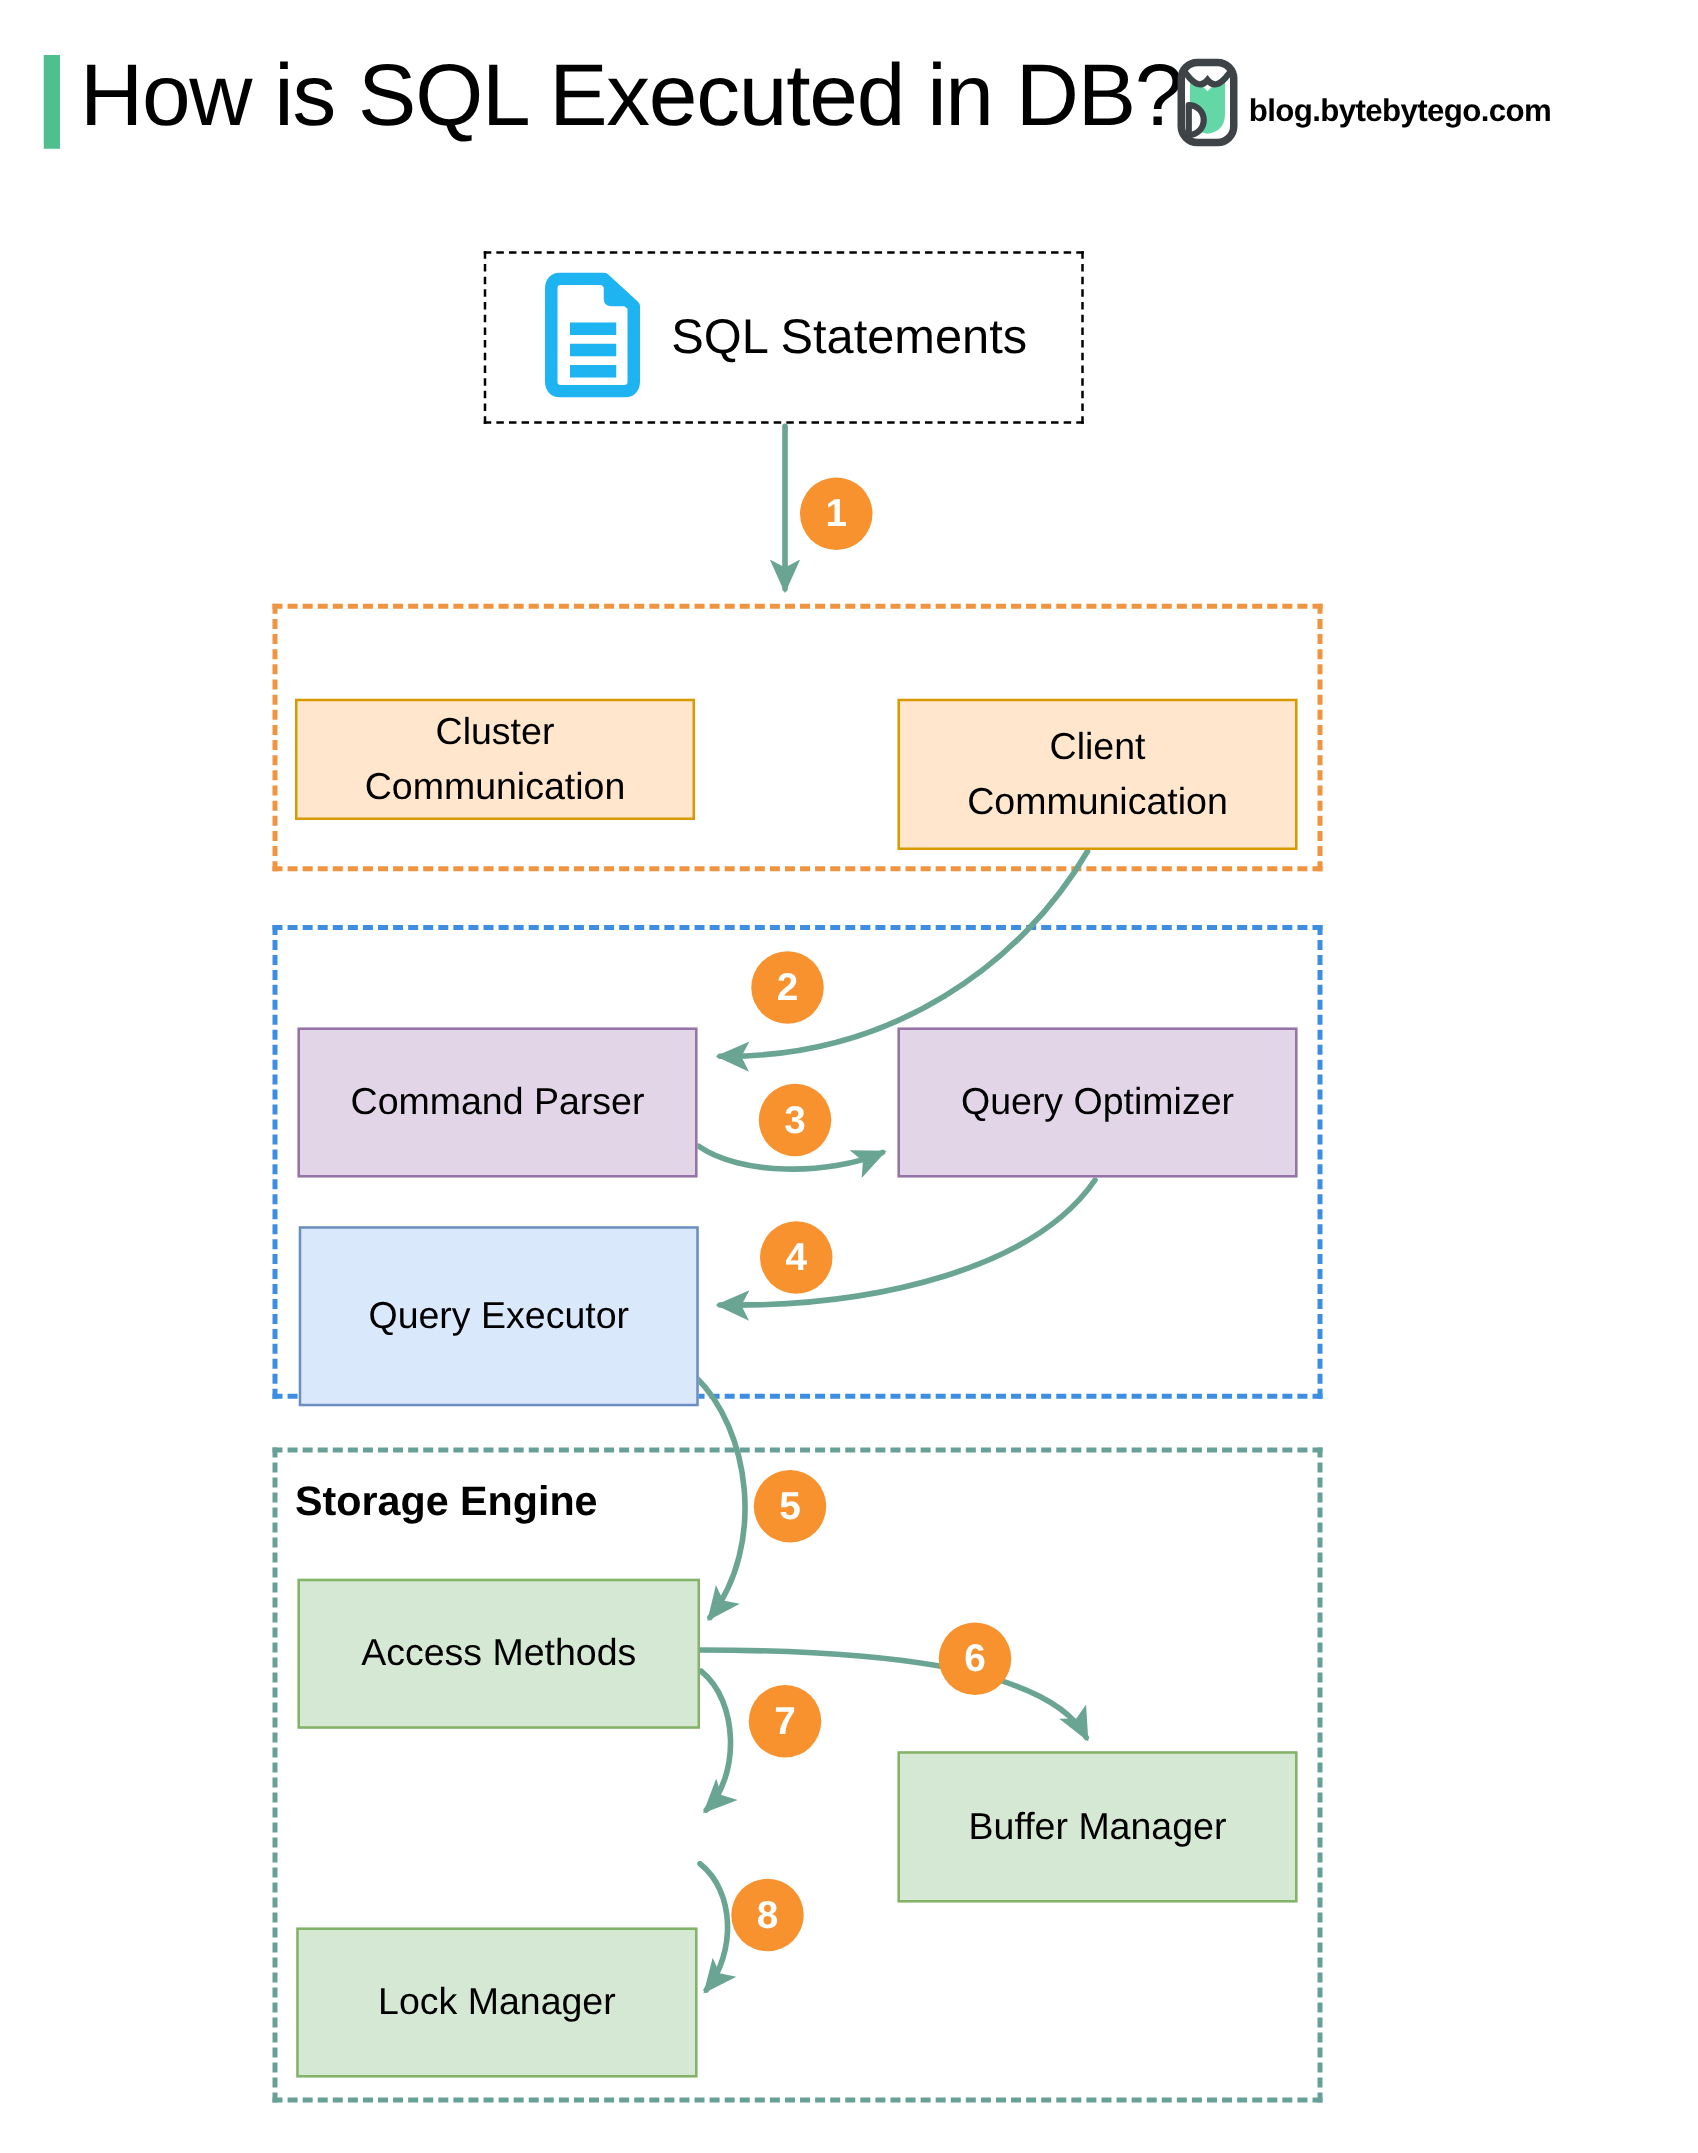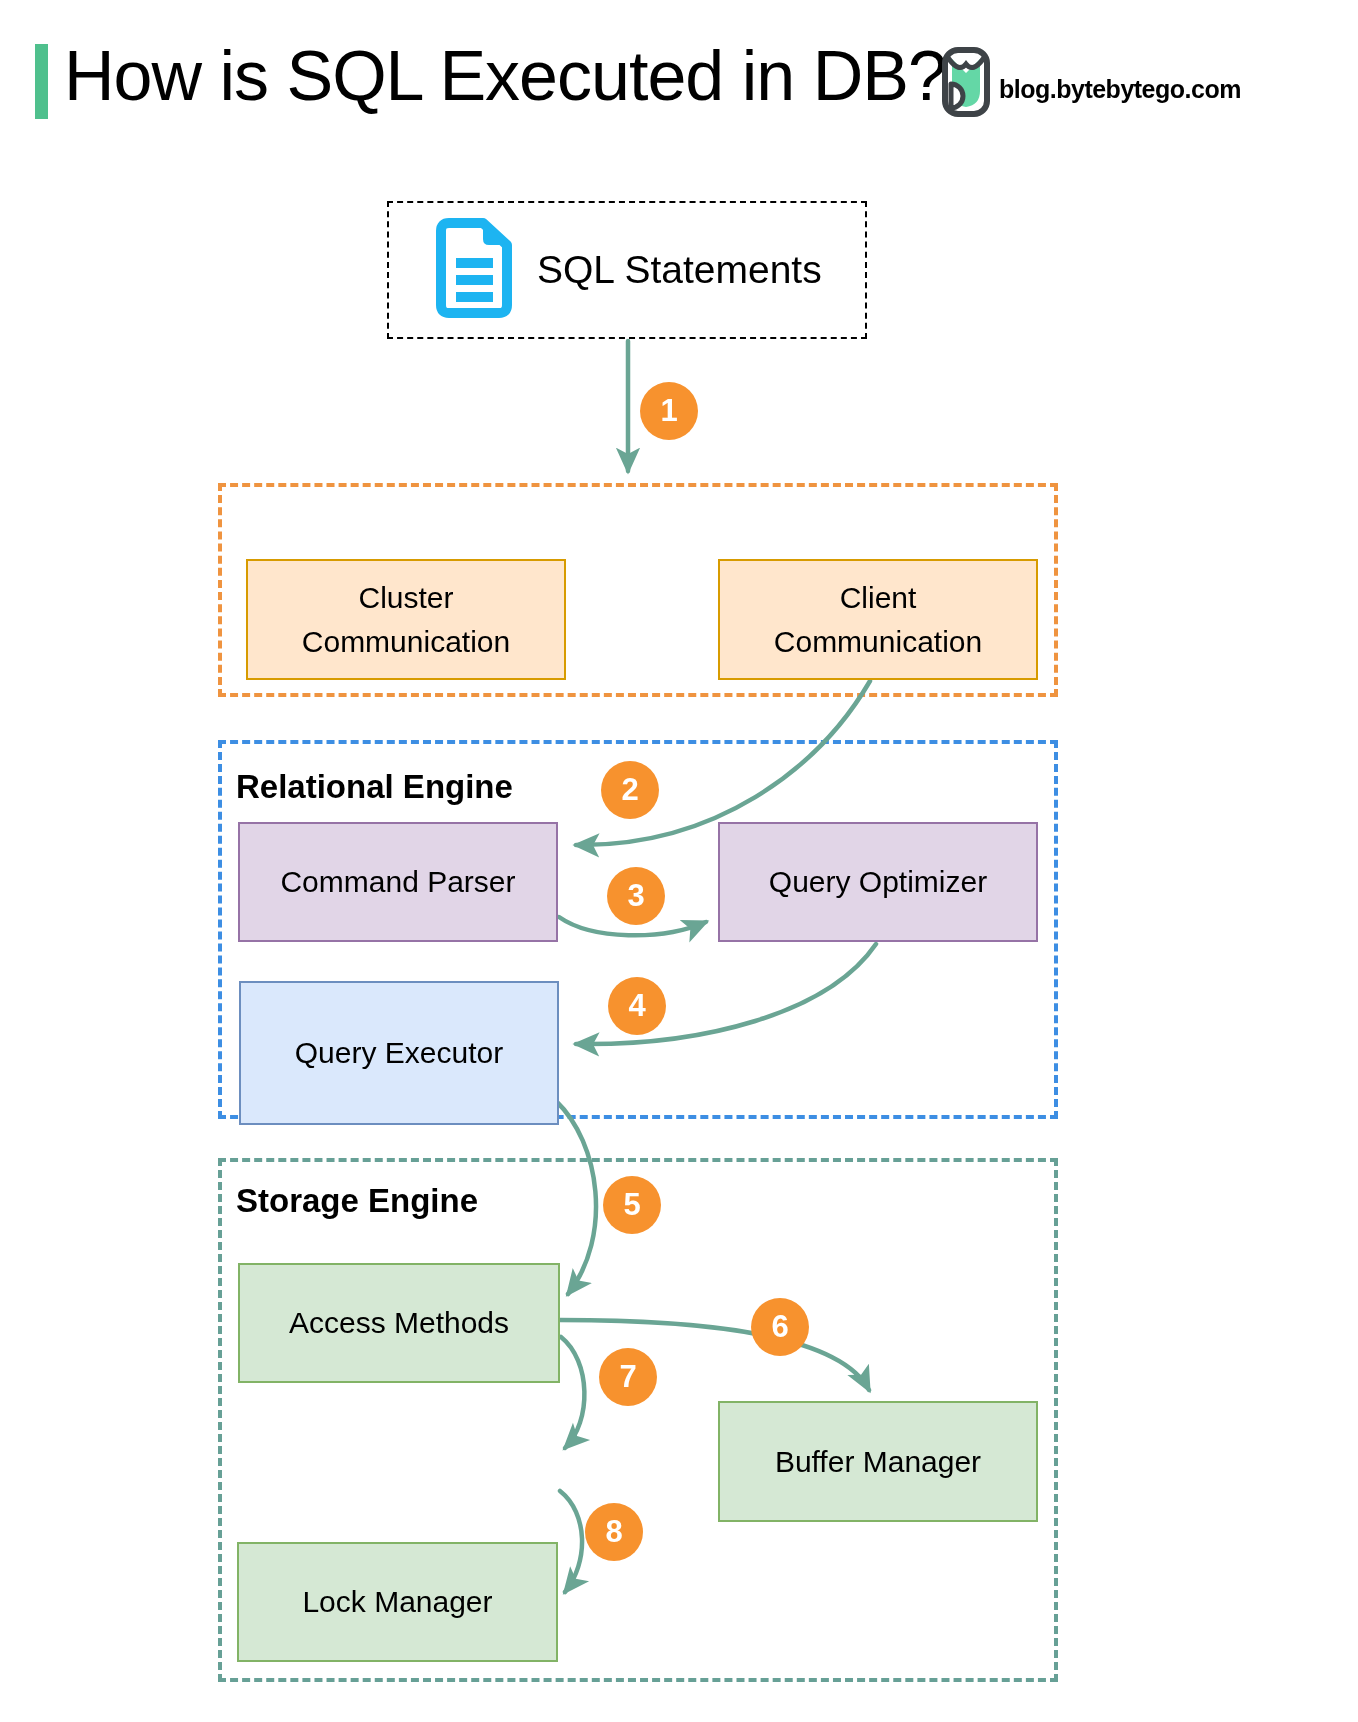--- a/index.html
+++ b/index.html
@@ -80,21 +80,20 @@
         <rect x="33" y="57" width="37" height="10" fill="#1db4f1"></rect>
         <rect x="33" y="74" width="37" height="10" fill="#1db4f1"></rect>
       </svg>
     </span>
     <span class="source-label">SQL Statements</span>
   </div>
 
   <div class="section network"></div>
 
   <div class="section relational"></div>
-  <div class="section-title" style="left:236px; top:768px;">Relational Engine</div>
 
   <div class="section storage"></div>
   <div class="section-title" style="left:236px; top:1182px;">Storage Engine</div>
 
   <svg class="arrow-layer" viewBox="0 0 1358 1722">
     <defs>
       <marker id="ah" markerWidth="8" markerHeight="7" refX="5.2" refY="3" orient="auto" markerUnits="strokeWidth">
         <path d="M0,0.3 L6,3 L0,5.7 L1.4,3 Z" fill="#6aa594"></path>
       </marker>
     </defs>
@@ -103,21 +102,21 @@
       <path d="M870,681 C818,770 714,847 576,845" marker-end="url(#ah)"></path>
       <path d="M559,917 C592,940 662,941 706,922" marker-end="url(#ah)"></path>
       <path d="M876,944 C828,1014 702,1046 576,1044" marker-end="url(#ah)"></path>
       <path d="M556,1101 C600,1143 613,1236 568,1294" marker-end="url(#ah)"></path>
       <path d="M560,1320 C690,1320 838,1331 869,1390" marker-end="url(#ah)"></path>
       <path d="M561,1337 C591,1361 592,1421 565,1448" marker-end="url(#ah)"></path>
       <path d="M560,1491 C588,1513 589,1562 565,1592" marker-end="url(#ah)"></path>
     </g>
   </svg>
 
-  <div class="box orange" style="left:246px; top:559px; width:320px; height:121px;">
+  <div class="box orange" style="left:236px; top:559px; width:320px; height:97px;">
     <div class="narrow">Cluster Communication</div>
   </div>
   <div class="box orange" style="left:718px; top:559px; width:320px; height:121px;">
     <div class="narrow">Client Communication</div>
   </div>
 
   <div class="box purple" style="left:238px; top:822px; width:320px; height:120px;">
     <div>Command Parser</div>
   </div>
   <div class="box purple" style="left:718px; top:822px; width:320px; height:120px;">

